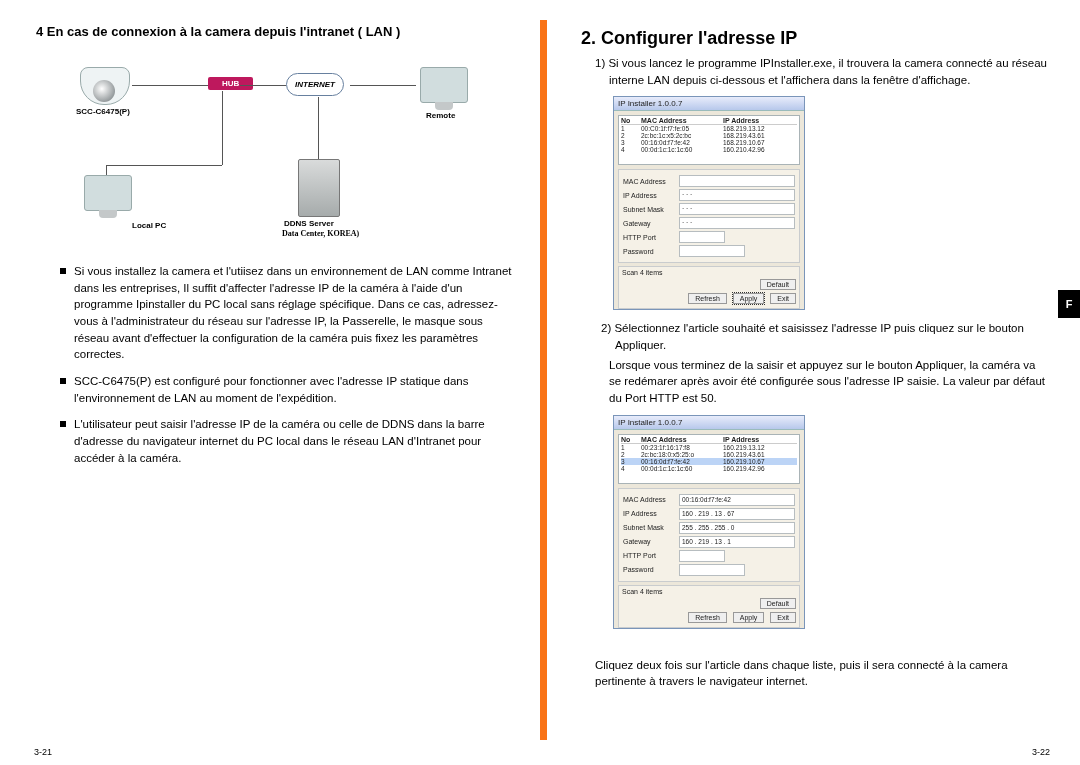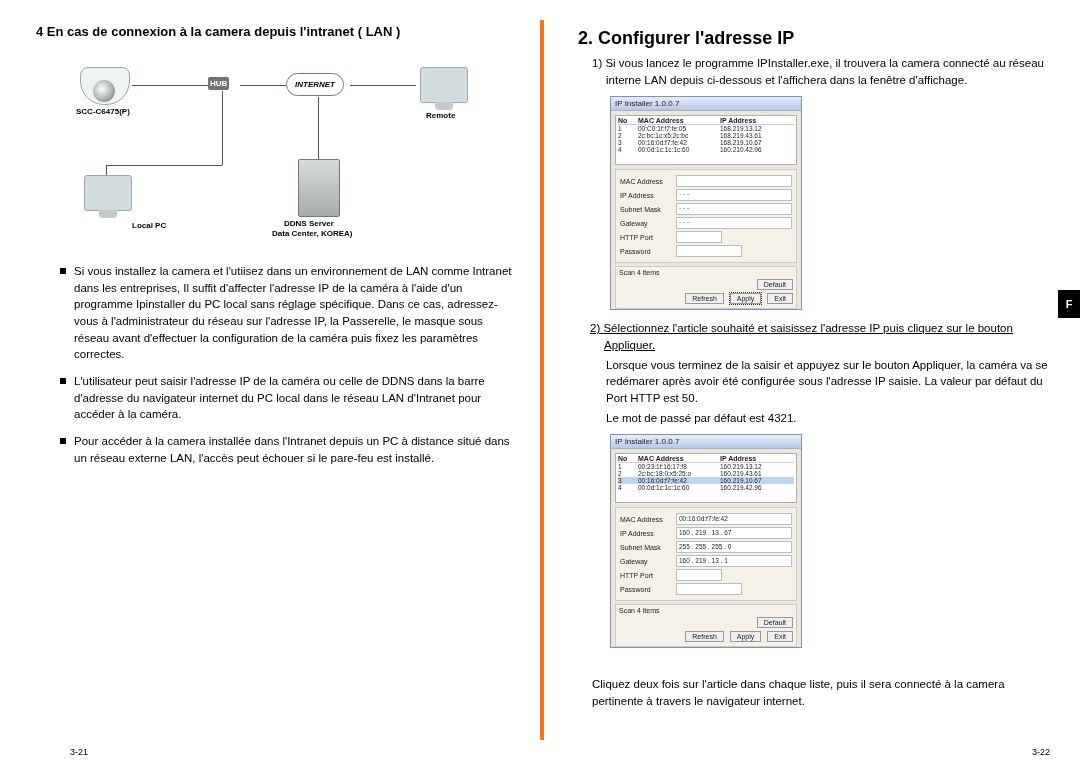--- a/index.html
+++ b/index.html
@@ -19,21 +19,21 @@
   }
   .columns {
     display: flex;
     width: 100%;
     height: 720px;
   }
   .col {
     flex: 1 1 50%;
     box-sizing: border-box;
     padding: 0 28px 0 40px;
-    border-left: 4px solid #f97316;
+    border-left: 7px solid #f97316;
   }
   .col.left {
     border-left: none;
     padding: 0 28px 0 36px;
   }
   .col.right {
     padding: 0 32px 0 34px;
   }
   h1.section {
     font-size: 18px;
@@ -68,21 +68,20 @@
     left: 0;
     top: 5px;
     width: 6px;
     height: 6px;
     background: #000;
   }
   .pagenum {
     position: absolute;
     bottom: 8px;
     font-size: 9px;
-    margin-left: 36px;
   }
   .pagenum.left { left: 34px; }
   .pagenum.right { right: 30px; }
   .side-tab {
     position: absolute;
     right: 0;
     top: 290px;
     width: 22px;
     height: 28px;
     background: #000;
@@ -133,23 +132,23 @@
     position: absolute;
     bottom: 2px;
     left: 12px;
     width: 22px;
     height: 22px;
     border-radius: 50%;
     background: radial-gradient(circle at 40% 40%, #fff, #6a7275);
   }
   .d-hub {
     position: absolute;
-    background: #737373;
+    background: #be185d;
     color: #fff;
-    padding: 2px 2px;
+    padding: 2px 14px;
     font-size: 8px;
     border-radius: 2px;
   }
   .d-cloud {
     position: absolute;
     border: 1px solid #67809f;
     border-radius: 24px;
     padding: 6px 8px;
     font-style: italic;
     font-size: 8px;
@@ -265,27 +264,27 @@
         <div class="d-line v" style="left:148px; top:42px; height:74px;"></div>
         <div class="d-line h" style="left:32px; top:116px; width:116px;"></div>
         <div class="d-line v" style="left:32px; top:116px; height:10px;"></div>
 
         <div class="d-box-monitor" style="left:10px; top:126px;"></div>
         <div class="d-label" style="left:14px; top:172px;padding-left:44px;">Local PC</div>
 
         <div class="d-line v" style="left:244px; top:48px; height:62px;"></div>
         <div class="d-server" style="left:224px; top:110px;"></div>
         <div class="d-label" style="left:210px; top:170px;">DDNS Server</div>
-        <div class="d-label" style="left:198px; top:180px;">Data Center, KOREA)</div>
+        <div class="d-label" style="left:208px; top:180px;font-family:Liberation Serif, serif;">Data Center, KOREA)</div>
       </div>
 
       <ul class="bullets">
         <li>Si vous installez la camera et l'utiisez dans un environnement de  LAN comme Intranet dans les entreprises, Il suffit d'affecter l'adresse IP de la caméra à l'aide d'un programme Ipinstaller du PC local sans réglage spécifique. Dans ce cas, adressez-vous à l'administrateur du réseau sur l'adresse IP, la Passerelle, le masque sous réseau avant d'effectuer la configuration de la caméra puis fixez les paramètres correctes.</li>
+        <li>SCC-C6475(P) est configuré pour fonctionner avec l'adresse IP statique dans l'environnement de LAN au moment de l'expédition.</li>
         <li>L'utilisateur peut saisir l'adresse IP de la caméra ou celle de DDNS dans la barre d'adresse du navigateur internet du PC local dans le réseau LAN d'Intranet pour accéder à la caméra.</li>
-        <li>Pour accéder à la camera installée dans l'Intranet depuis un PC à distance situé dans un réseau externe LAN, l'accès peut échouer si le pare-feu est installé.</li>
       </ul>
     </div>
 
     <div class="col right">
       <h1 class="section">2. Configurer l'adresse IP</h1>
 
       <div class="bodytxt" style="margin-left:14px; text-indent:-14px; padding-left:14px;">
         <span>1)</span>
         <span>Si vous lancez le programme IPInstaller.exe, il trouvera la camera connecté au réseau interne LAN depuis ci-dessous et l'affichera dans la fenêtre d'affichage.</span>
       </div>
@@ -351,26 +350,25 @@
             <span class="winbtn">Default</span>
           </div>
           <div class="btnrow">
             <span class="winbtn">Refresh</span>
             <span class="winbtn sel">Apply</span>
             <span class="winbtn">Exit</span>
           </div>
         </div>
       </div>
 
-      <div class="bodytxt" style="margin-left:12px; text-indent:-14px; padding-left:14px;text-decoration:underline;">
+      <div class="bodytxt" style="margin-left:20px; text-indent:-14px; padding-left:14px;">
         <span>2)</span>
         <span>Sélectionnez l'article souhaité et saisissez l'adresse IP puis cliquez sur le bouton Appliquer.</span>
       </div>
       <div class="bodytxt">Lorsque vous terminez de la saisir et appuyez sur le bouton Appliquer, la caméra va se redémarer après avoir été configurée sous l'adresse IP saisie. La valeur par défaut du Port HTTP est 50.</div>
-      <div class="bodytxt">Le mot de passé par défaut est 4321.</div>
 
       <div class="ipwin">
         <div class="titlebar">IP Installer 1.0.0.7</div>
         <div class="iplist">
           <div class="iplist-hdr">
             <span style="width:14px">No</span>
             <span style="width:76px">MAC Address</span>
             <span>IP Address</span>
           </div>
           <div class="iplist-row">

